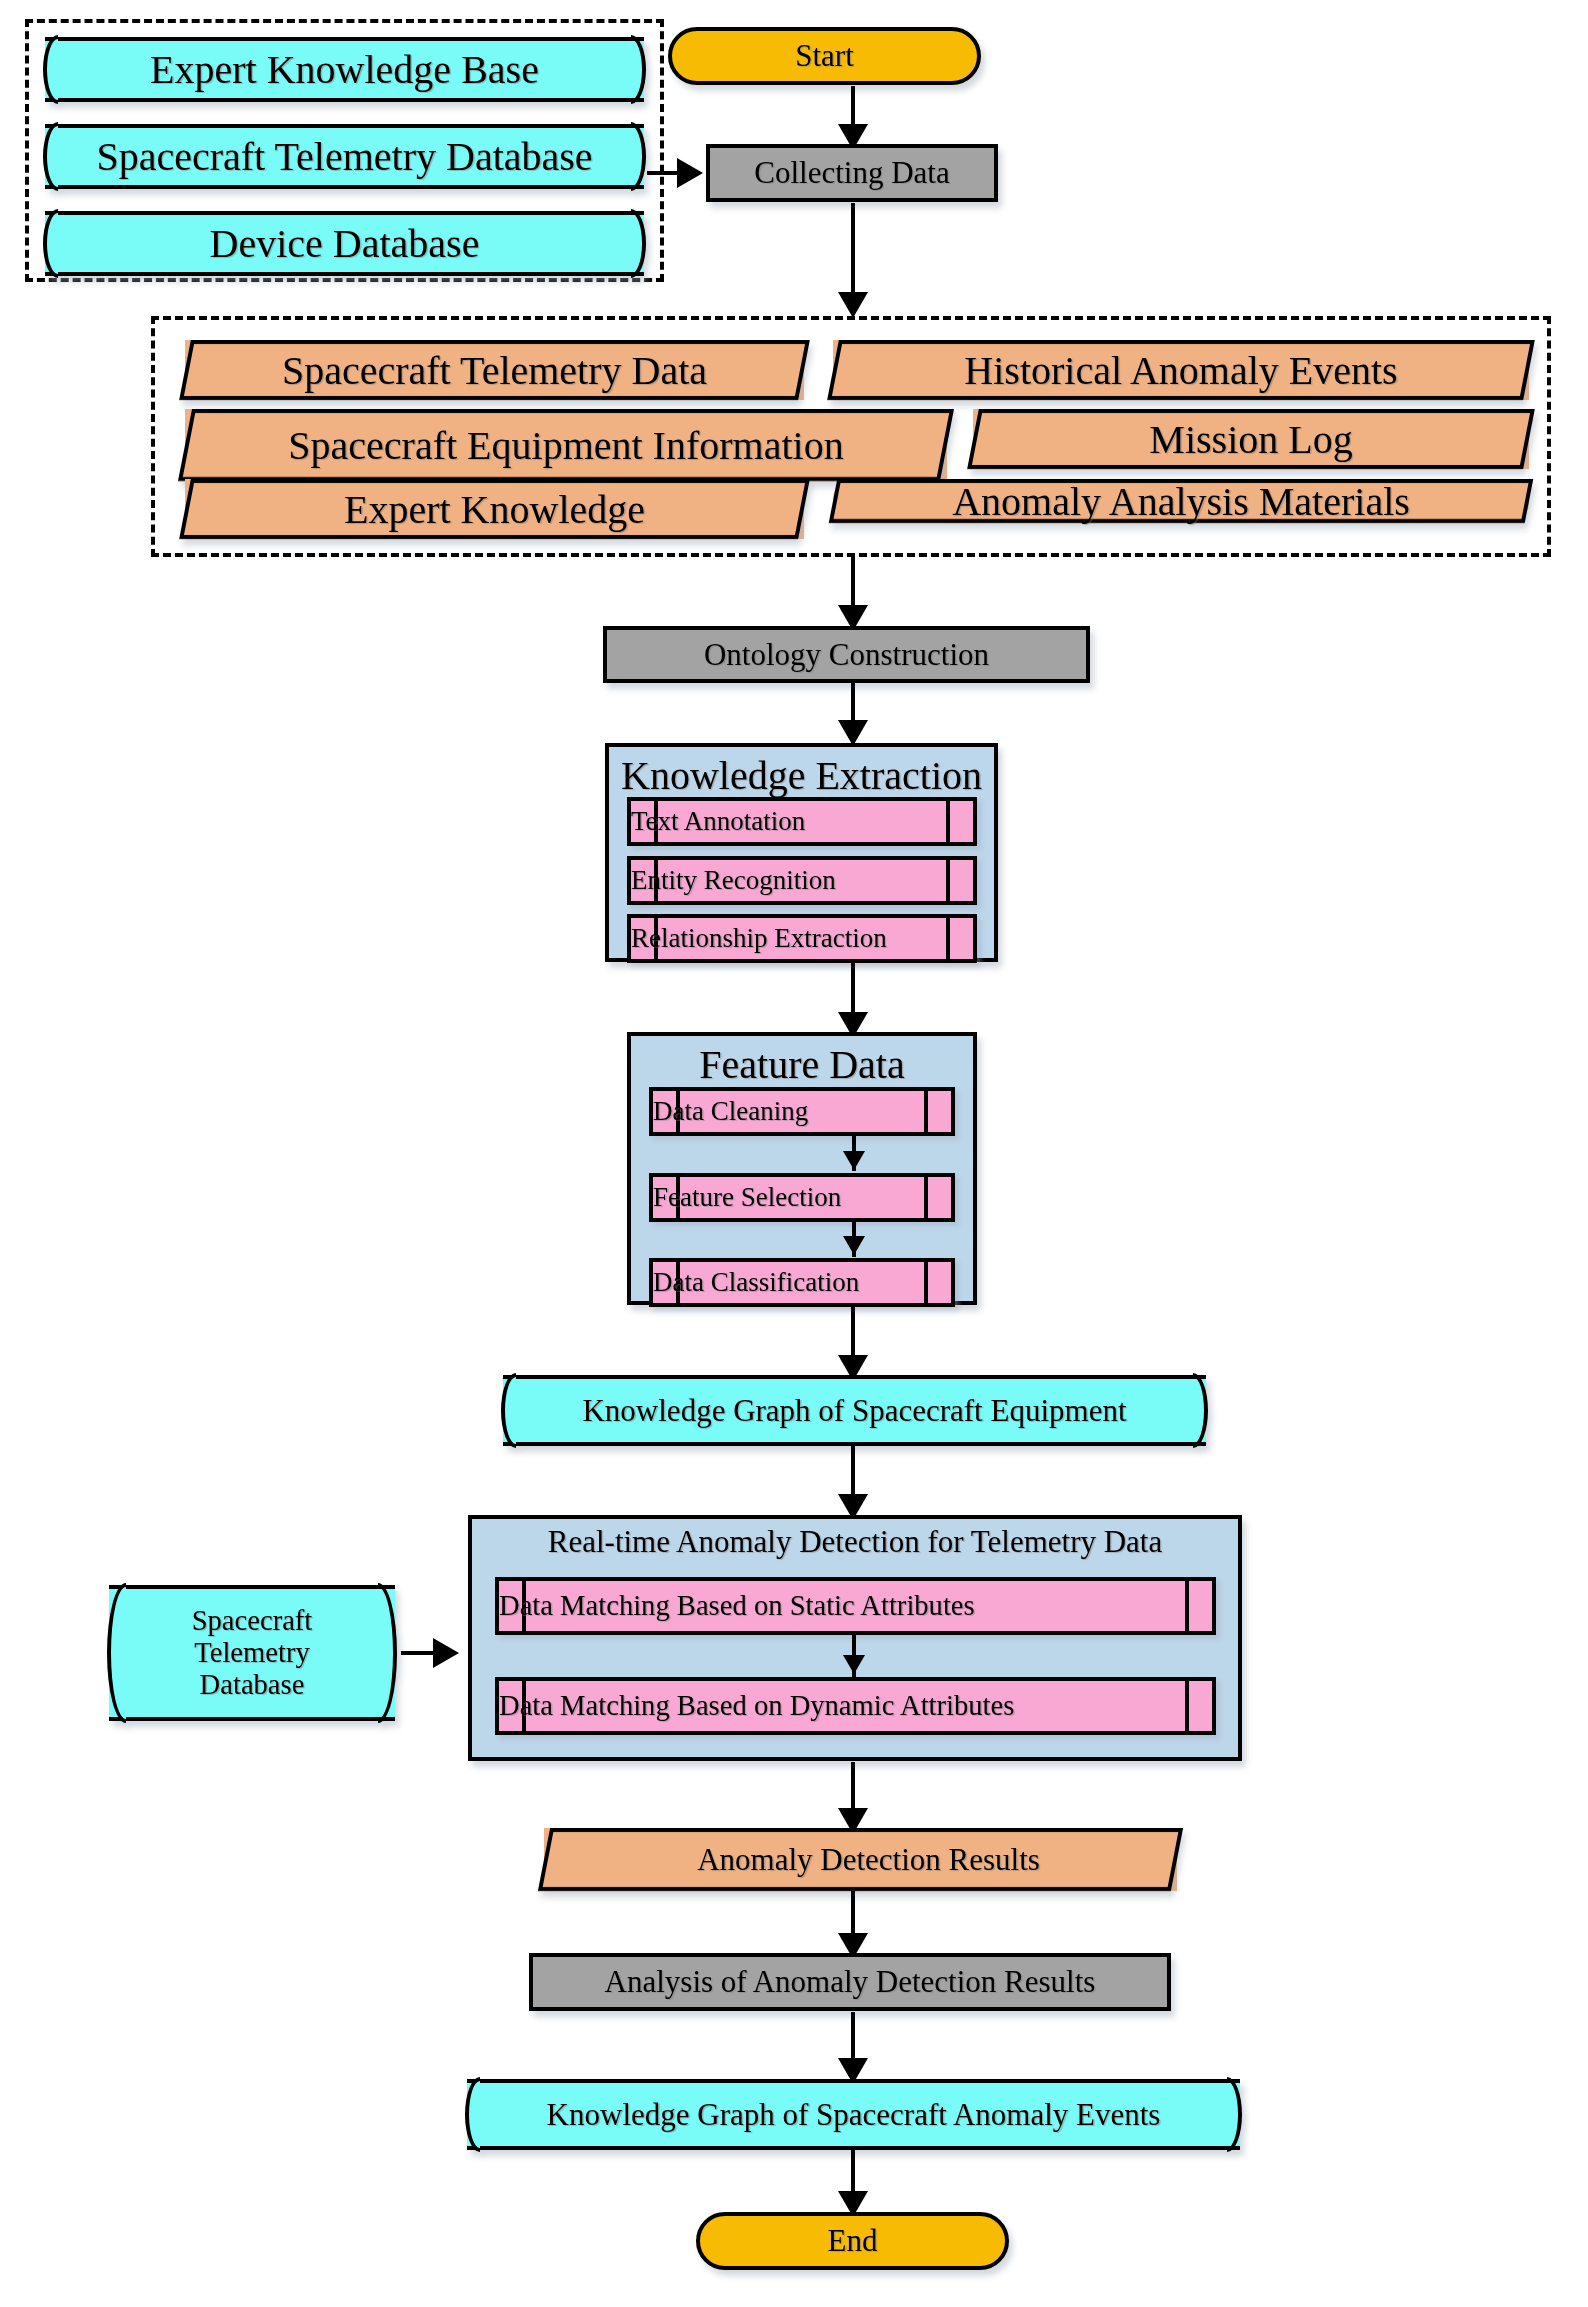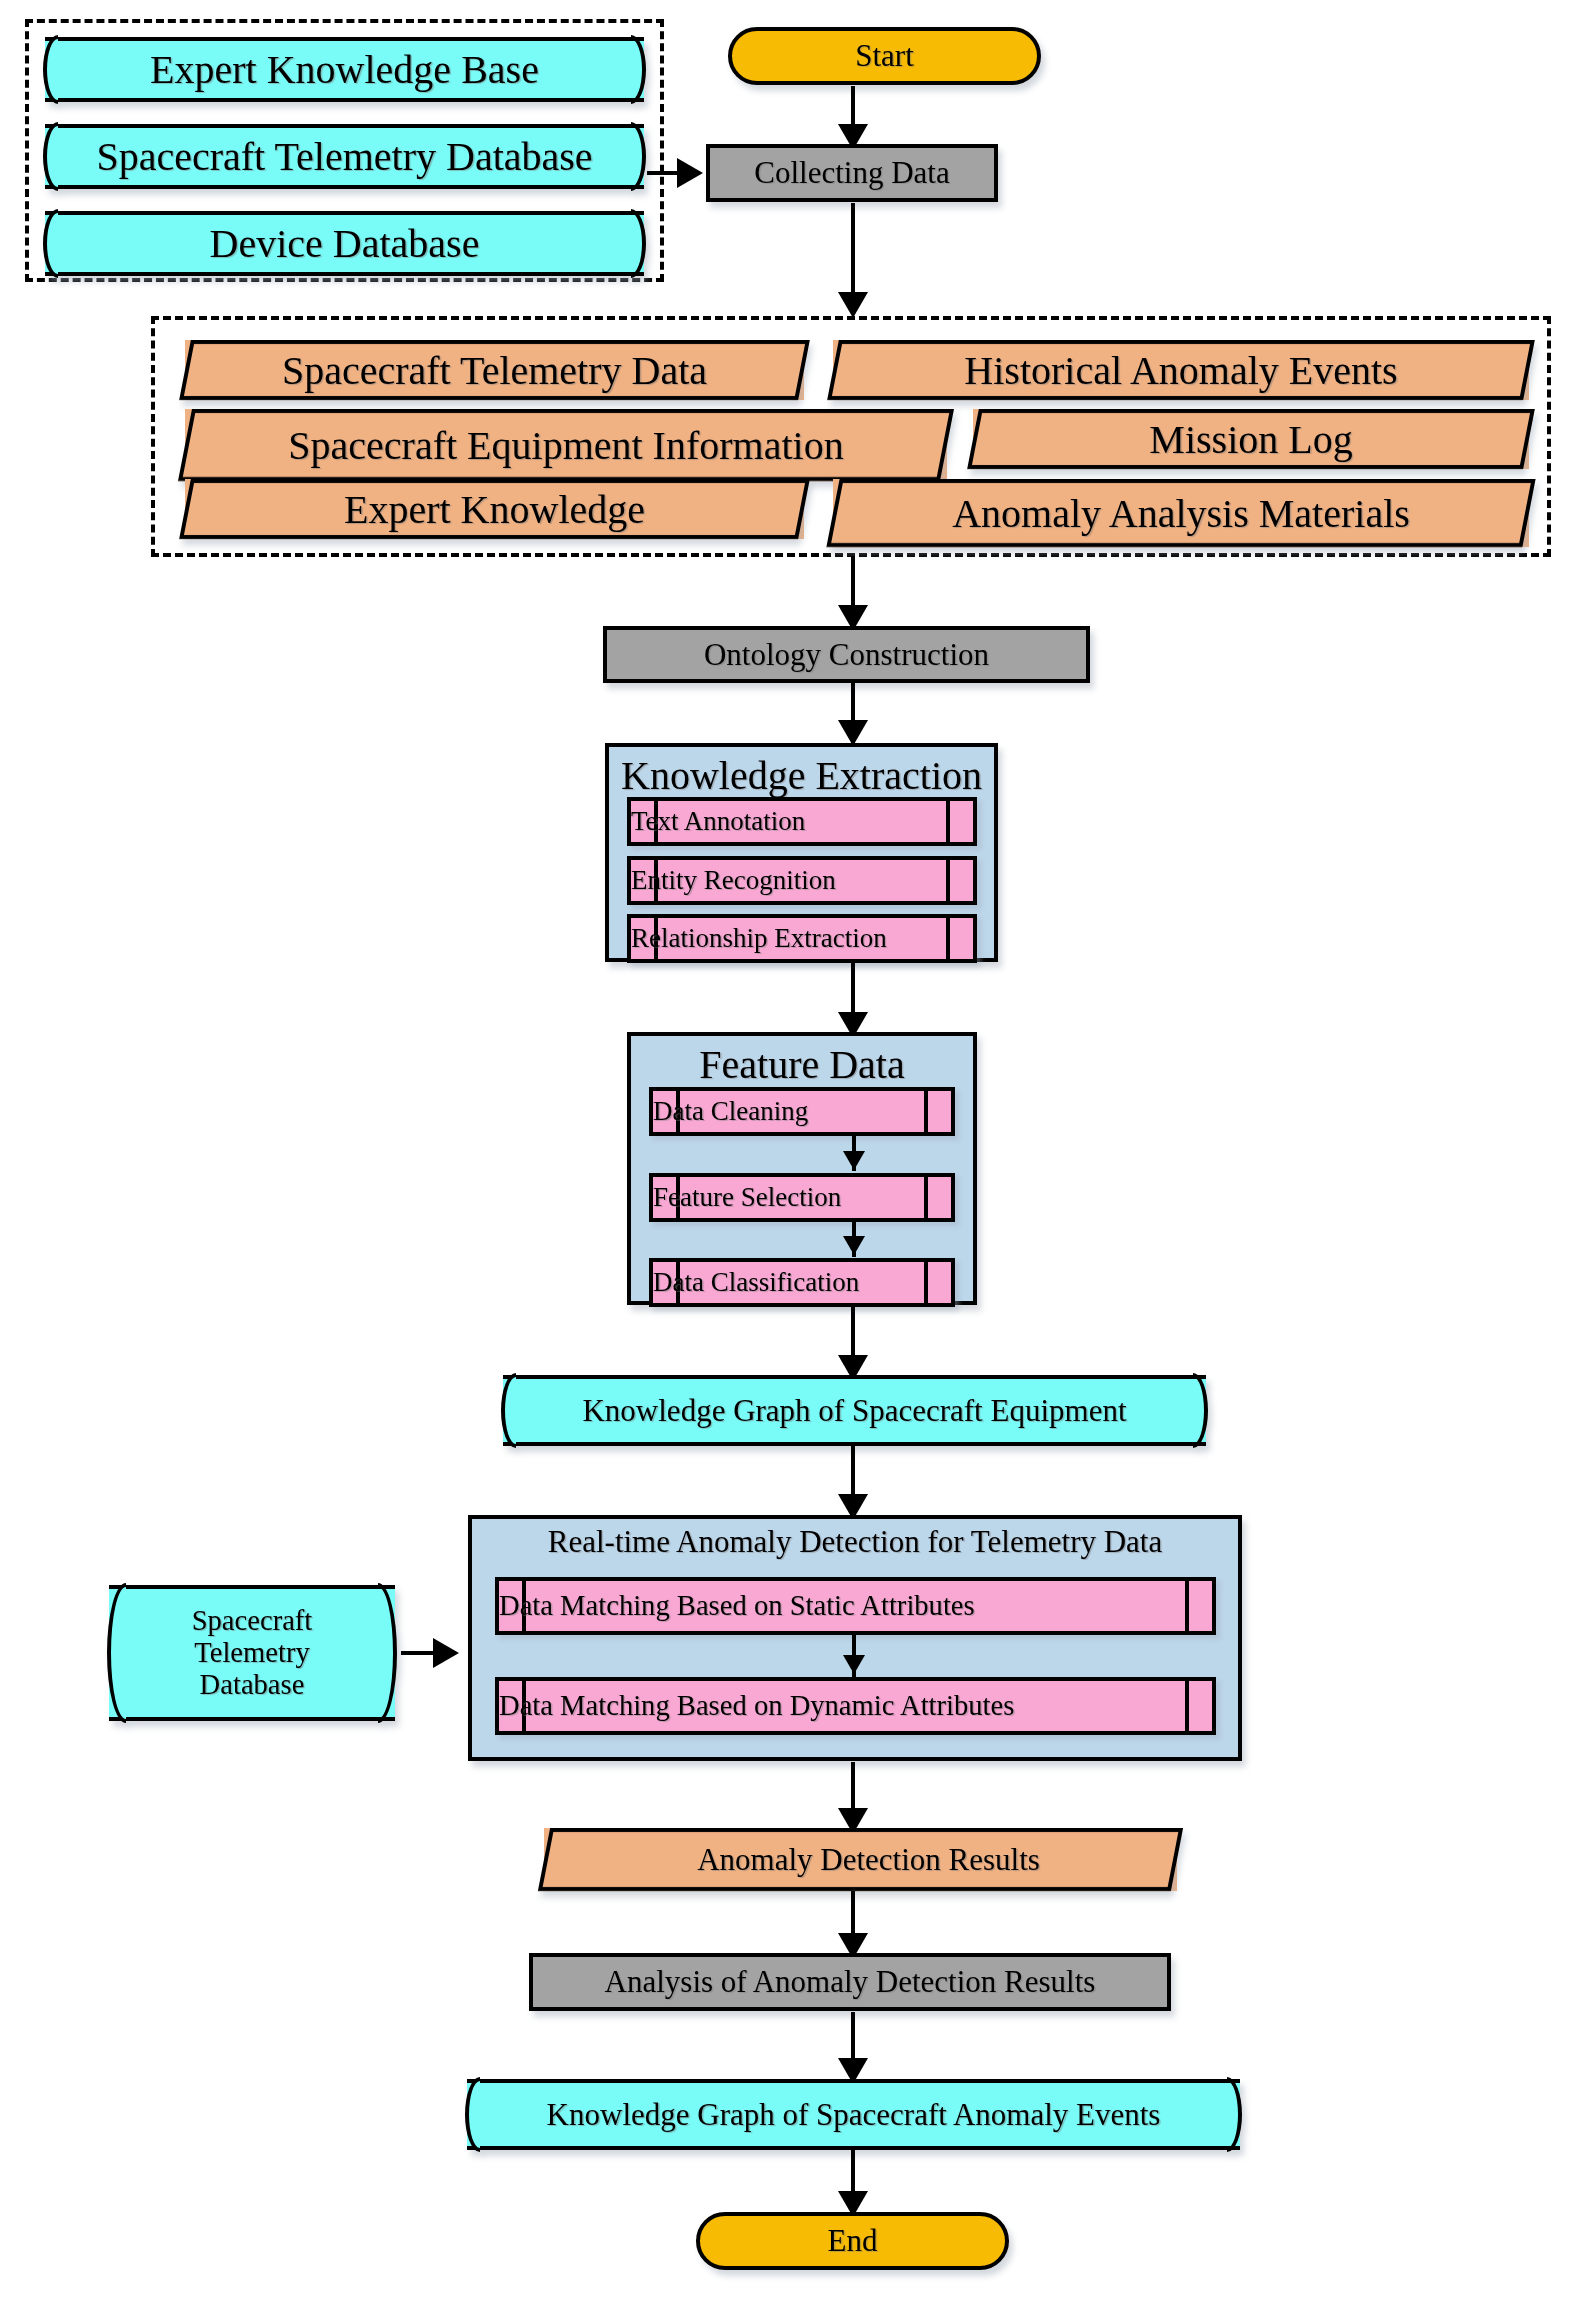--- a/index.html
+++ b/index.html
@@ -164,21 +164,21 @@
     <div class="lbl t44">Spacecraft Telemetry Database</div>
   </div>
 
   <div class="cylwrap" style="left:45px;top:211px;width:599px;height:65px;">
     <div class="body"></div>
     <div class="capL"></div>
     <div class="capR"></div>
     <div class="lbl t44">Device Database</div>
   </div>
 
-  <div class="node term t46" style="left:728px;top:27px;width:313px;height:58px;">
+  <div class="node term t46" style="left:668px;top:27px;width:313px;height:58px;">
     <span>Start</span>
   </div>
 
   <div class="vline" style="left:851px;top:86px;height:52px;"></div>
   <div class="arrowdown" style="left:838px;top:124px;"></div>
 
   <div class="node process t46" style="left:706px;top:144px;width:292px;height:58px;">
     <span>Collecting Data</span>
   </div>
 
@@ -205,21 +205,21 @@
   </div>
   <div class="para t44" style="left:966px;top:409px;width:556px;height:60px;">
     <div class="skewbg"></div>
     <div class="lbl">Mission Log</div>
   </div>
 
   <div class="para t44" style="left:178px;top:479px;width:619px;height:60px;">
     <div class="skewbg"></div>
     <div class="lbl">Expert Knowledge</div>
   </div>
-  <div class="para t44" style="left:826px;top:479px;width:696px;height:68px;">
+  <div class="para t44" style="left:826px;top:479px;width:696px;height:44px;border-radius:20px;">
     <div class="skewbg"></div>
     <div class="lbl">Anomaly Analysis Materials</div>
   </div>
 
   <div class="vline" style="left:851px;top:556px;height:73px;"></div>
   <div class="arrowdown" style="left:838px;top:605px;"></div>
 
   <div class="node process t46" style="left:603px;top:626px;width:487px;height:57px;">
     <span>Ontology Construction</span>
   </div>

